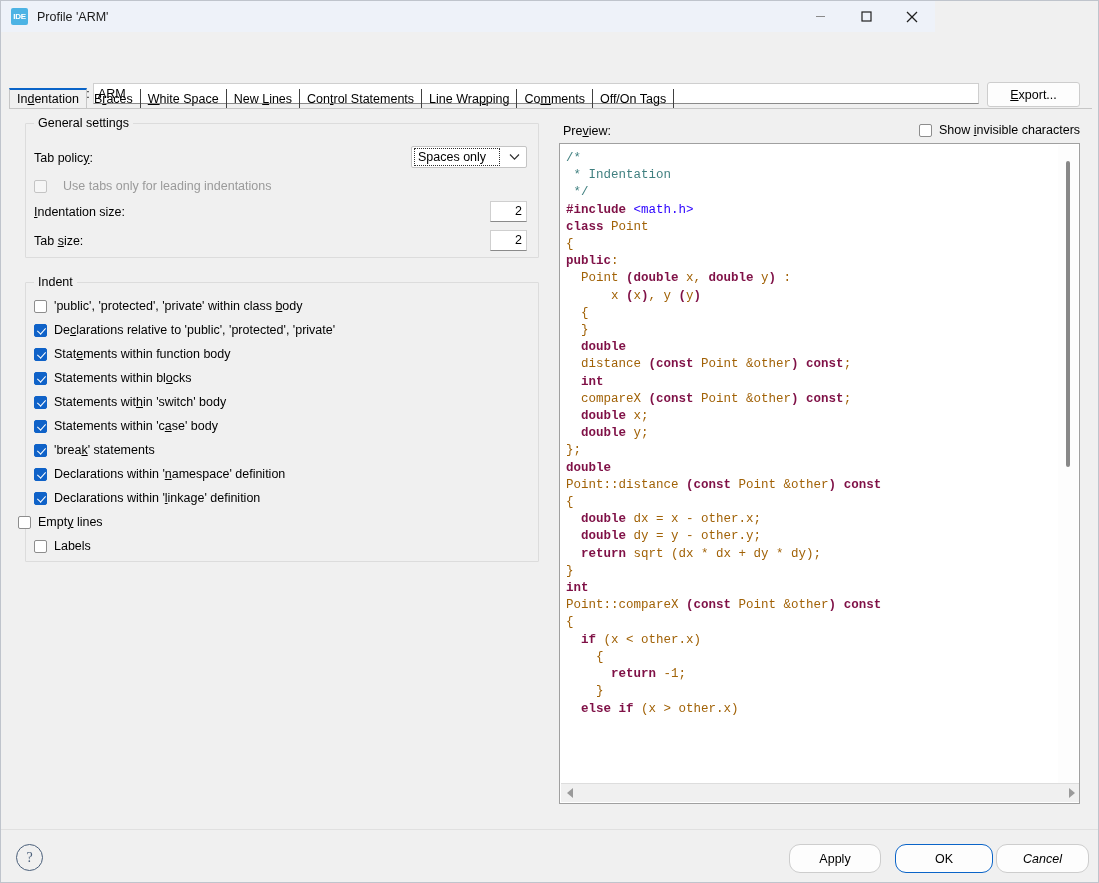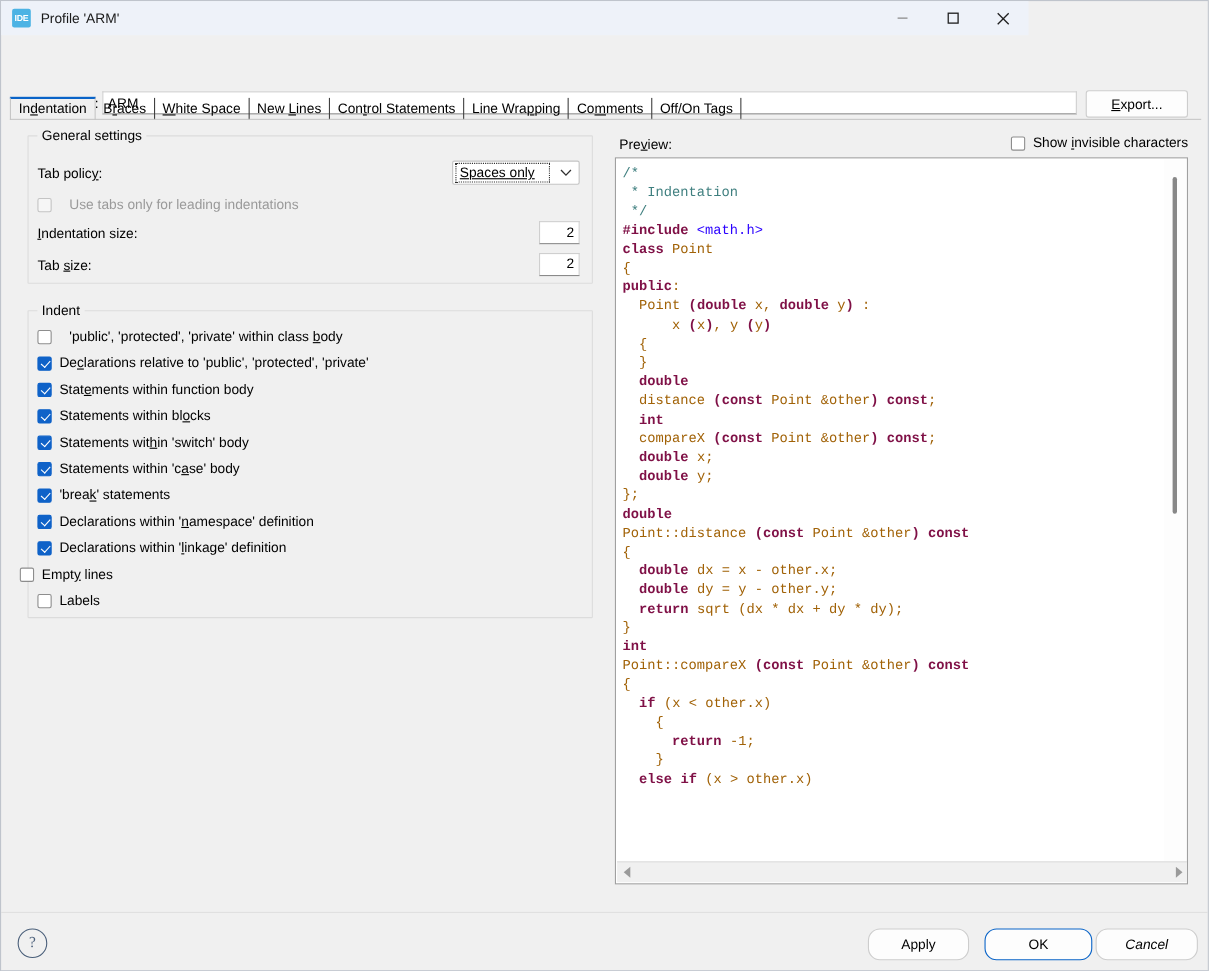--- a/index.html
+++ b/index.html
@@ -47,21 +47,21 @@
   .tab-underline{position:absolute;left:8px;top:107px;width:1083px;height:1px;background:#c6c6c6;}
 
   
   .group{position:absolute;border:1px solid #dcdcdc;border-radius:1px;background:transparent;}
   .group-title{position:absolute;background:#f0f0f0;padding:0 4px;font-size:12.5px;color:#000;top:-8px;left:8px;}
   #general-group{left:24px;top:122px;width:512px;height:133px;}
   #indent-group{left:24px;top:281px;width:512px;height:278px;}
 
   .row-label{position:absolute;font-size:12.5px;color:#000;}
   .combo{position:absolute;box-sizing:border-box;width:116px;height:22px;background:#fff;
-    border:1px solid #c4c4c4;border-radius:2px;display:flex;align-items:center;text-decoration:underline;}
+    border:1px solid #c4c4c4;border-radius:2px;display:flex;align-items:center;}
   .combo .inner{margin:2px;flex:1;height:16px;display:flex;align-items:center;padding-left:3px;
      border:1px dotted #303030;font-size:12.5px;}
   .combo .chev{width:24px;display:flex;align-items:center;justify-content:center;}
   .spin{position:absolute;box-sizing:border-box;width:37px;height:21px;background:#fff;
     border:1px solid #cfcfcf;border-bottom-color:#8a8a8a;font-size:12.5px;text-align:right;
     padding-right:4px;line-height:19px;color:#000;}
 
   .chk-row{position:absolute;display:flex;align-items:center;height:16px;font-size:12.5px;}
   .cb{width:13px;height:13px;box-sizing:border-box;border:1px solid #8d8d8d;background:#fff;
     border-radius:2px;margin-right:7px;flex:none;position:relative;}
@@ -173,21 +173,21 @@
   </div>
   <div class="row-label" style="left:33px;top:204px;"><span class="u">I</span><span>ndentation size:</span></div>
   <div class="spin" style="left:489px;top:200px;">2</div>
   <div class="row-label" style="left:33px;top:233px;"><span>Tab </span><span class="u">s</span><span>ize:</span></div>
   <div class="spin" style="left:489px;top:229px;">2</div>
 
   <div class="group" id="indent-group">
     <div class="group-title">Indent</div>
   </div>
   <div id="indent-items">
-      <div class="chk-row" style="left: 33px; top: 297px; gap: 9px;">
+      <div class="chk-row" style="left: 33px; top: 297px;">
         <span class="cb"></span>
         <span><span>'public', 'protected', 'private' within class </span><span class="u">b</span><span>ody</span></span>
       </div>
       <div class="chk-row" style="left: 33px; top: 321px;">
         <span class="cb checked"></span>
         <span><span>De</span><span class="u">c</span><span>larations relative to 'public', 'protected', 'private'</span></span>
       </div>
       <div class="chk-row" style="left: 33px; top: 345px;">
         <span class="cb checked"></span>
         <span><span>Stat</span><span class="u">e</span><span>ments within function body</span></span>

